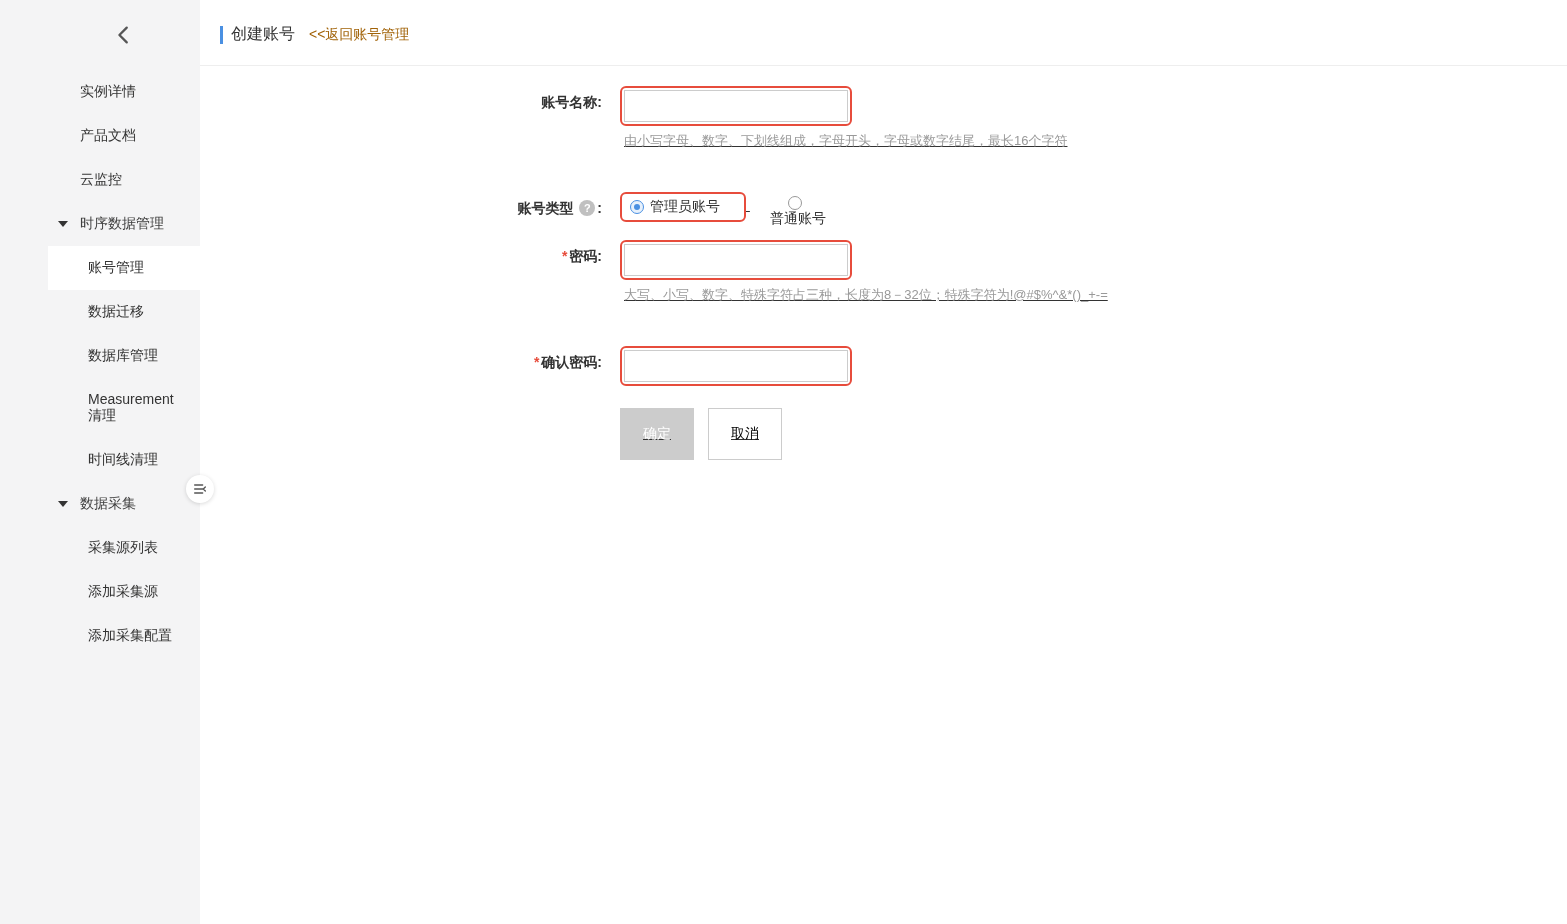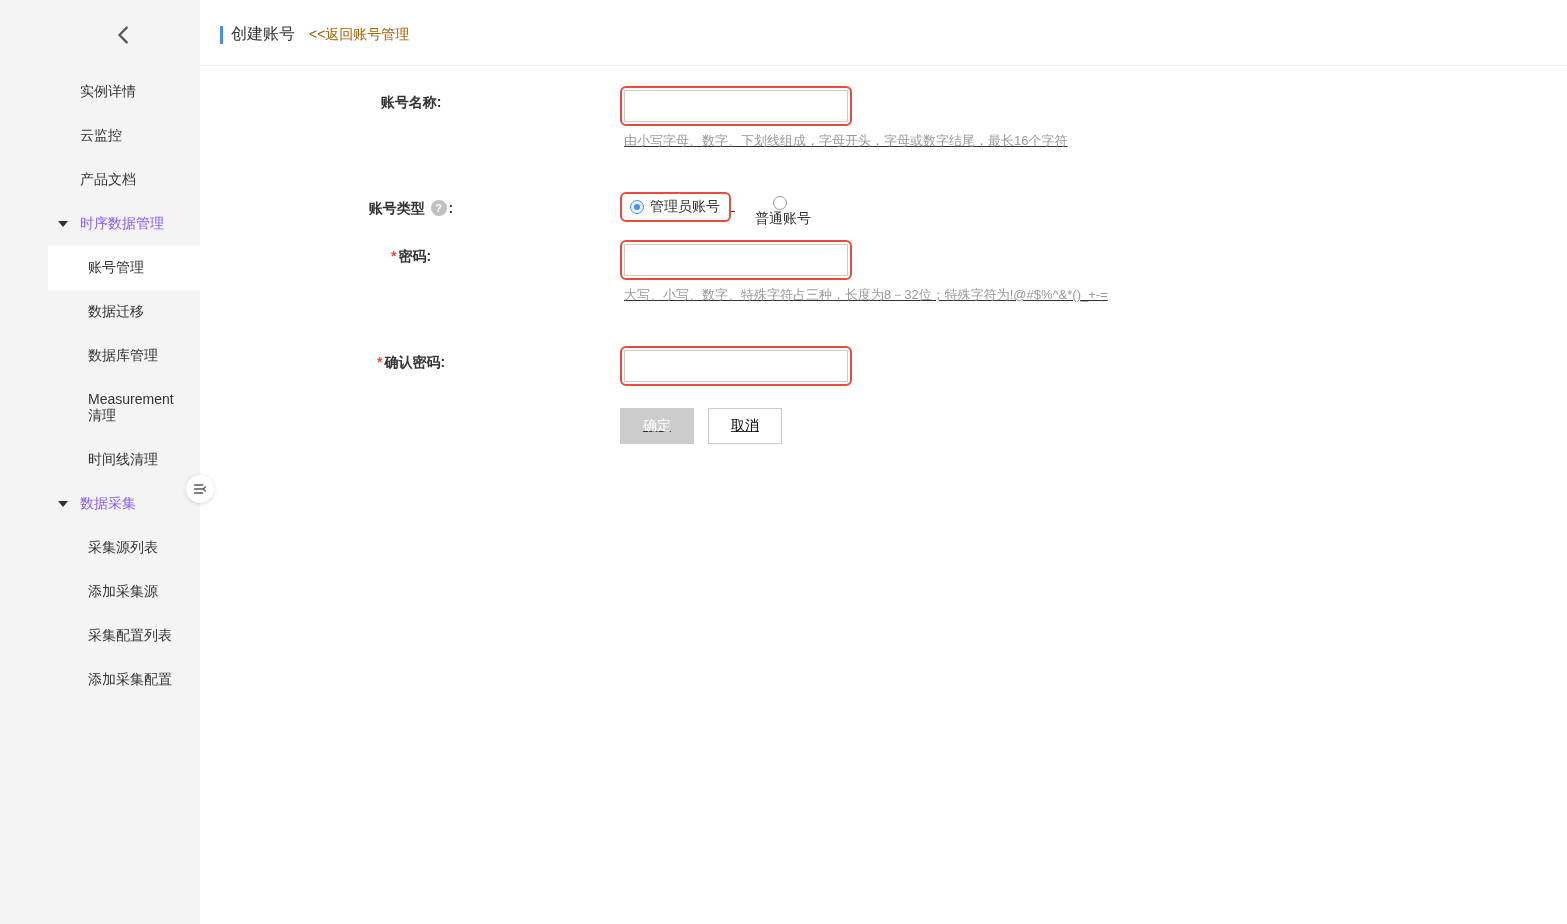--- a/index.html
+++ b/index.html
@@ -28,21 +28,21 @@
     }
     .sidebar-back svg { width: 22px; height: 22px; }
     .sidebar-item {
       padding: 13px 16px 13px 32px;
       color: #333;
       cursor: pointer;
       font-size: 14px;
     }
     .sidebar-group {
       padding: 13px 16px 13px 32px;
-      color: #8b5cf6;
+      color: #404040;
       font-size: 14px;
       display: flex;
       align-items: center;
       cursor: pointer;
       position: relative;
     }
     .sidebar-group .arrow {
       position: absolute;
       left: 10px;
       width: 0; height: 0;
@@ -108,21 +108,21 @@
     .form {
       padding: 20px 20px 20px 20px;
     }
     .form-row {
       display: flex;
       align-items: flex-start;
       margin-bottom: 12px;
     }
     .form-label {
       width: 400px;
-      text-align: center;
+      text-align: right;
       padding-right: 18px;
       padding-top: 8px;
       color: #333;
       font-weight: 600;
       font-size: 14px;
     }
     .form-label .required { color: #e74c3c; margin-right: 2px; }
     .form-label .help-icon {
       display: inline-flex;
       width: 16px; height: 16px;
@@ -162,21 +162,21 @@
       align-items: center;
       border: 2px solid #e74c3c;
       border-radius: 6px;
       padding: 4px 8px;
     }
     .radio-item {
       display: inline-flex;
       align-items: center;
       margin-right: 20px;
     }
-    .radio-item:last-child { margin-right: 1px; }
+    .radio-item:last-child { margin-right: 16px; }
     .radio-dot {
       width: 14px; height: 14px;
       border-radius: 50%;
       border: 1px solid #999;
       margin-right: 6px;
       display: inline-flex;
       align-items: center;
       justify-content: center;
       cursor: pointer;
     }
@@ -195,21 +195,21 @@
       align-items: center;
       margin-left: 20px;
       flex-direction: column;
     }
     .btn-row {
       display: flex;
       gap: 14px;
       margin-top: 8px;
     }
     .btn {
-      padding: 8px 22px;
+      padding: 16px 22px;
       border: 1px solid #ccc;
       background: #fff;
       cursor: pointer;
       font-size: 14px;
     }
     .btn.primary {
       background: #ccc;
       color: #fff;
       border-color: #ccc;
       cursor: not-allowed;
@@ -222,40 +222,39 @@
 <div class="container">
 
   <aside class="sidebar">
     <div class="sidebar-back">
       <svg viewBox="0 0 24 24">
           <path d="M15 4 L7 12 L15 20" stroke="#555" stroke-width="2.5" fill="none" stroke-linecap="round" stroke-linejoin="round"></path>
         </svg>
     </div>
 
     <div class="sidebar-item">实例详情</div>
+    <div class="sidebar-item">产品文档</div>
     <div class="sidebar-item">云监控</div>
-    <div class="sidebar-item">产品文档</div>
 
     <div class="sidebar-group">
       <span class="arrow"></span>
       <span>时序数据管理</span>
     </div>
     <div class="sidebar-subitem active">账号管理</div>
     <div class="sidebar-subitem">数据迁移</div>
     <div class="sidebar-subitem">数据库管理</div>
     <div class="sidebar-subitem">Measurement清理</div>
     <div class="sidebar-subitem">时间线清理</div>
 
     <div class="sidebar-group">
       <span class="arrow"></span>
       <span>数据采集</span>
     </div>
     <div class="sidebar-subitem">采集源列表</div>
     <div class="sidebar-subitem">添加采集源</div>
-    <div class="sidebar-subitem">采集配置列表</div>
     <div class="sidebar-subitem">添加采集配置</div>
 
     <div class="collapse-toggle">
       <svg viewBox="0 0 24 24">
         <path d="M4 6h12M4 12h12M4 18h12" stroke="#555" stroke-width="2" stroke-linecap="round"></path>
         <path d="M20 9l-3 3 3 3" stroke="#555" stroke-width="2" fill="none" stroke-linecap="round" stroke-linejoin="round"></path>
       </svg>
     </div>
   </aside>
 

